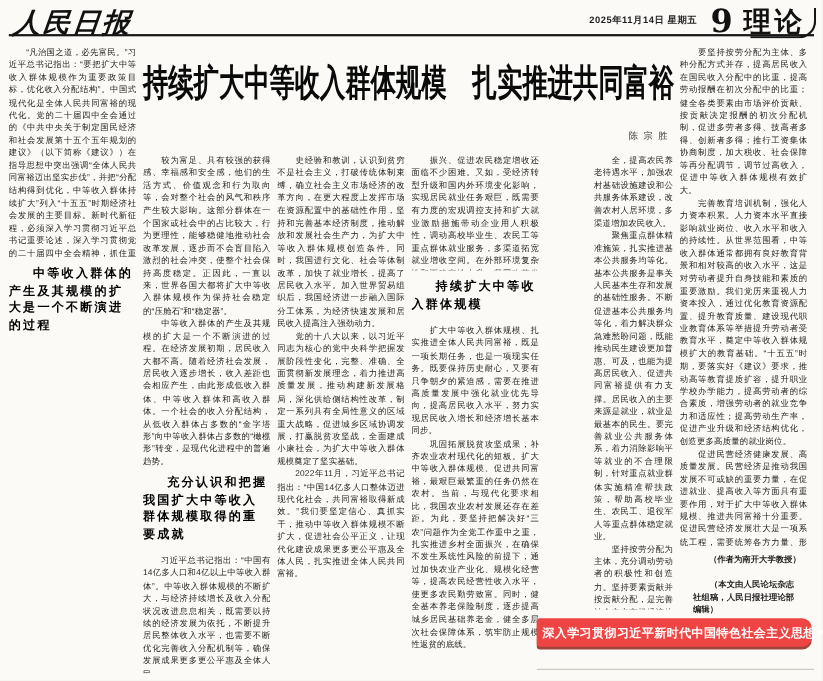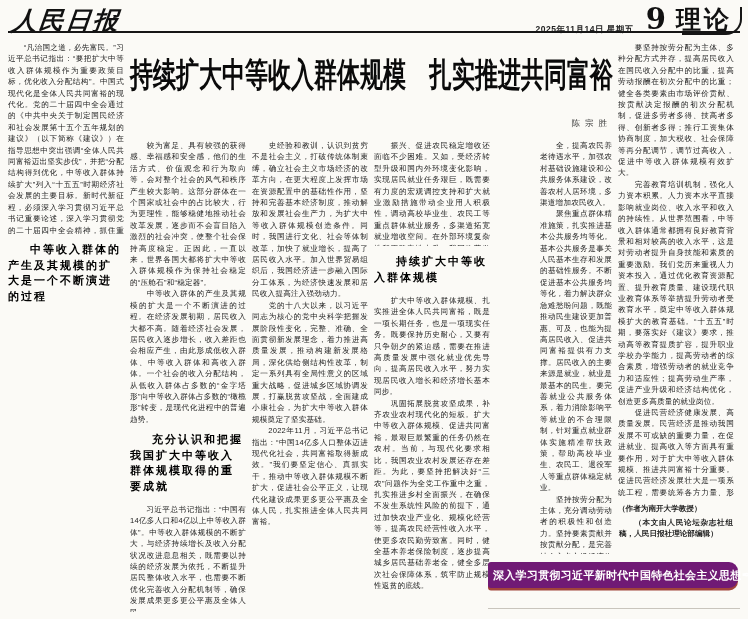--- a/index.html
+++ b/index.html
@@ -3,21 +3,21 @@
 <meta charset="utf-8">
 <style>
   html,body{margin:0;padding:0;}
   body{background:#e8e6e2;font-family:"Liberation Sans",sans-serif;}
   .page{position:relative;width:748px;height:619px;background:#fbfaf6;overflow:hidden;
         box-shadow:0 0 4px rgba(0,0,0,.25);color:#1f1f1f;}
   
   .logo{position:absolute;left:12px;top:4px;font-family:"DejaVu Serif",serif;
         font-style:italic;font-weight:bold;font-size:25px;letter-spacing:2px;color:#111;
         transform:skewX(-6deg);}
-  .head-right{position:absolute;right:16px;top:2px;display:flex;align-items:flex-end;}
+  .head-right{position:absolute;right:16px;top:2px;display:flex;align-items:center;}
   .date{font-size:8.5px;font-weight:bold;color:#222;letter-spacing:.5px;margin-right:12px;}
   .pageno{font-size:29px;font-weight:bold;font-family:"DejaVu Serif",serif;color:#111;margin-right:10px;}
   .section{font-size:25px;font-weight:900;color:#111;letter-spacing:3px;}
   .head-rule{position:absolute;left:8px;right:8px;top:31px;height:2px;background:#161616;}
   .head-corner{position:absolute;right:6px;top:7px;width:58px;height:26px;
         border-right:2px solid #161616;border-bottom:2px solid #161616;
         border-bottom-right-radius:16px;}
   
   .col{position:absolute;width:116px;overflow:hidden;}
   .c1{left:8px;  top:42px;height:570px;}
@@ -35,25 +35,25 @@
   .b-c5{height:414px;margin-left:44px;}
   .b-c6{max-height:456px;margin-bottom:5px;}
   .subhead{margin:8px 0 10px;font-size:11px;font-weight:bold;line-height:15.5px;
         letter-spacing:2px;text-indent:2em;color:#000;}
   
   .headline-wrap{position:absolute;left:130px;top:44px;width:482px;height:94px;text-align:right;}
   .headline{margin:0;padding-top:14px;font-size:23px;font-weight:900;color:#0a0a0a;
         white-space:nowrap;letter-spacing:0;transform:scaleY(1.45);transform-origin:center 26px;}
   .byline{position:absolute;left:0;right:0;top:74px;font-size:8.5px;letter-spacing:5px;color:#333;}
   
-  .author-note{margin:0 6px 3px 0;font-size:7.6px;font-weight:bold;line-height:11px;}
-  .editor-note{margin:1px;font-size:7.6px;font-weight:bold;text-align:justify;
+  .author-note{margin:0 6px 3px 0;font-size:7.6px;font-weight:bold;text-align:right;line-height:11px;}
+  .editor-note{margin:12px;font-size:7.6px;font-weight:bold;text-align:justify;
         line-height:11px;text-indent:2em;}
   
-  .banner{position:absolute;left:488px;top:562px;width:250px;height:26px;background:#701a75;
+  .banner{position:absolute;left:488px;top:562px;width:250px;height:26px;background:#ef4444;
         border-radius:3px 9px 9px 3px;box-shadow:0 2.5px 0 rgba(140,22,12,.8);
         display:flex;align-items:center;}
   .banner-text{flex:1;color:#fff;font-weight:bold;font-size:11px;letter-spacing:.3px;
         padding-left:5px;white-space:nowrap;}
   .banner-icon{width:16px;height:16px;margin-right:3px;color:#fff;font-size:12px;
         line-height:16px;text-align:center;}
   .bottom-rule{position:absolute;left:488px;top:608px;width:252px;height:1px;background:#c9c5bd;}
 </style>
 </head>
 <body>

